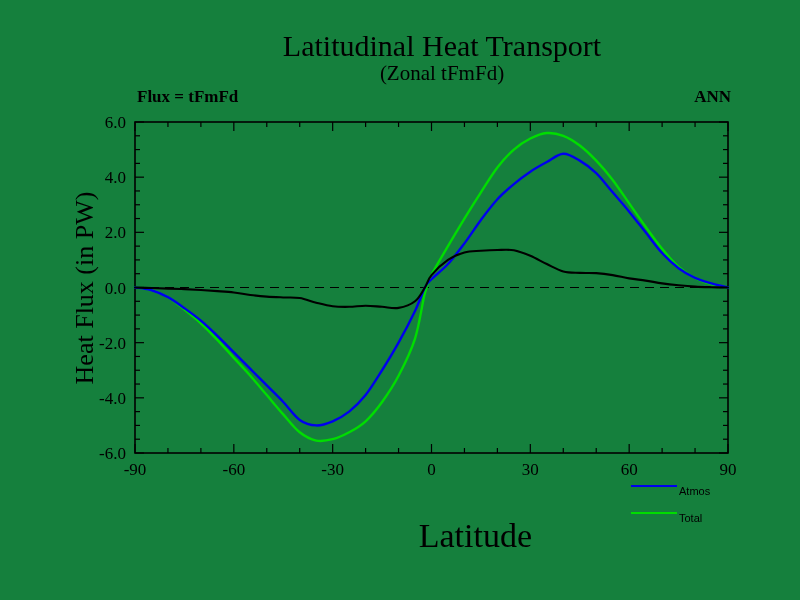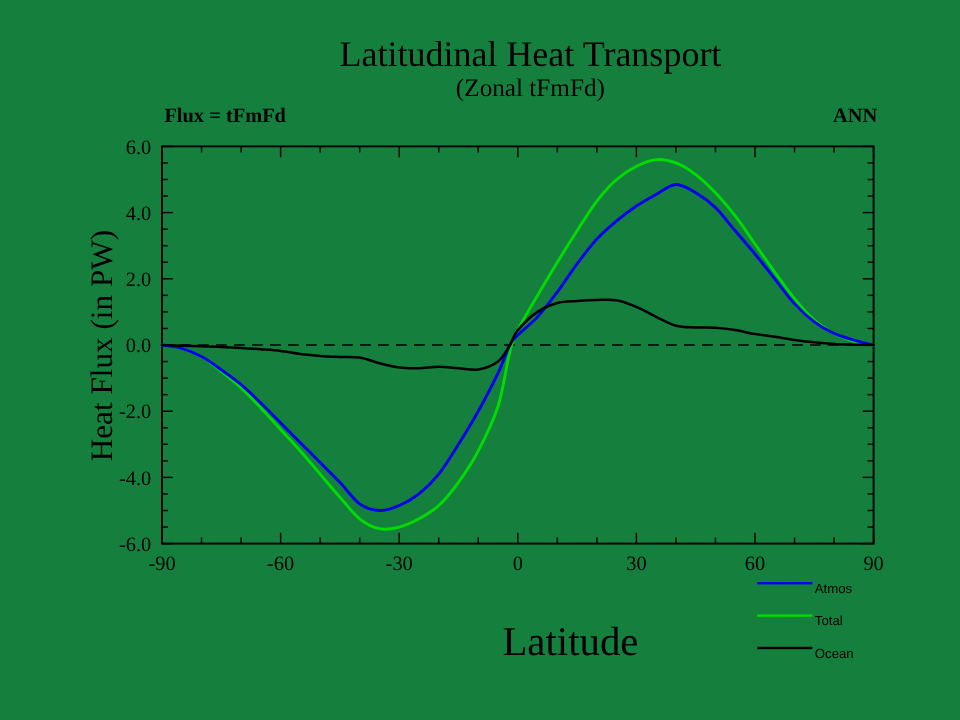--- a/index.html
+++ b/index.html
@@ -149,19 +149,15 @@
 
   <div class="legend">
     <div class="legend-row">
       <div class="legend-swatch" style="border-top-color: rgb(0, 0, 238);"></div>
       <div class="legend-label">Atmos</div>
     </div>
     <div class="legend-row">
       <div class="legend-swatch" style="border-top-color: rgb(0, 221, 0);"></div>
       <div class="legend-label">Total</div>
     </div>
-    <div class="legend-row">
-      <div class="legend-swatch" style="border-top-color: rgb(0, 0, 0);"></div>
-      <div class="legend-label">Ocean</div>
-    </div>
   </div>
 
 </div>
 
 </body></html>

